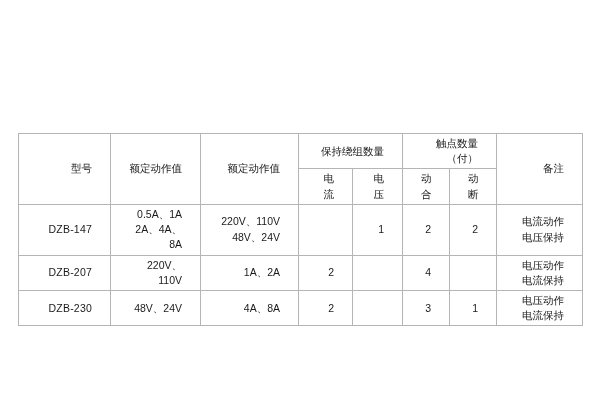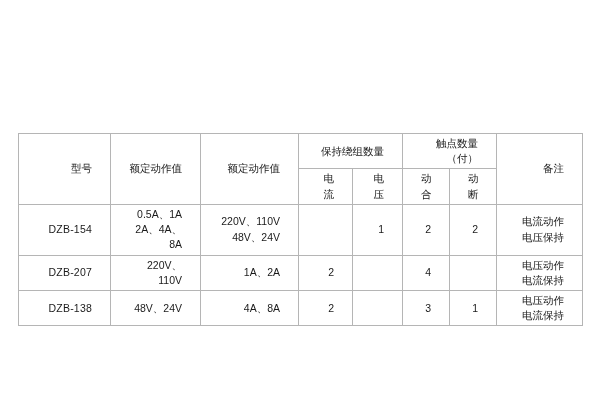--- a/index.html
+++ b/index.html
@@ -89,21 +89,21 @@
         <td rowspan="2" class="hdr-tall cn">备注</td>
       </tr>
       <tr class="hdr-row">
         <td class="cn">电流</td>
         <td class="cn">电压</td>
         <td class="cn">动合</td>
         <td class="cn">动断</td>
       </tr>
 
       <tr class="body-row row-tall">
-        <td class="model">DZB-154</td>
+        <td class="model">DZB-147</td>
         <td class="twoline">
           <span>0.5A、1A</span>
           <span>2A、4A、8A</span>
         </td>
         <td class="twoline">
           <span>220V、110V</span>
           <span>48V、24V</span>
         </td>
         <td></td>
         <td>1</td>
@@ -117,21 +117,21 @@
         <td>220V、110V</td>
         <td>1A、2A</td>
         <td>2</td>
         <td class="blank"></td>
         <td>4</td>
         <td class="blank"></td>
         <td class="note">电压动作电流保持</td>
       </tr>
 
       <tr class="body-row">
-        <td class="model">DZB-138</td>
+        <td class="model">DZB-230</td>
         <td>48V、24V</td>
         <td>4A、8A</td>
         <td>2</td>
         <td class="blank"></td>
         <td>3</td>
         <td>1</td>
         <td class="note">电压动作电流保持</td>
       </tr>
     </tbody>
   </table>

